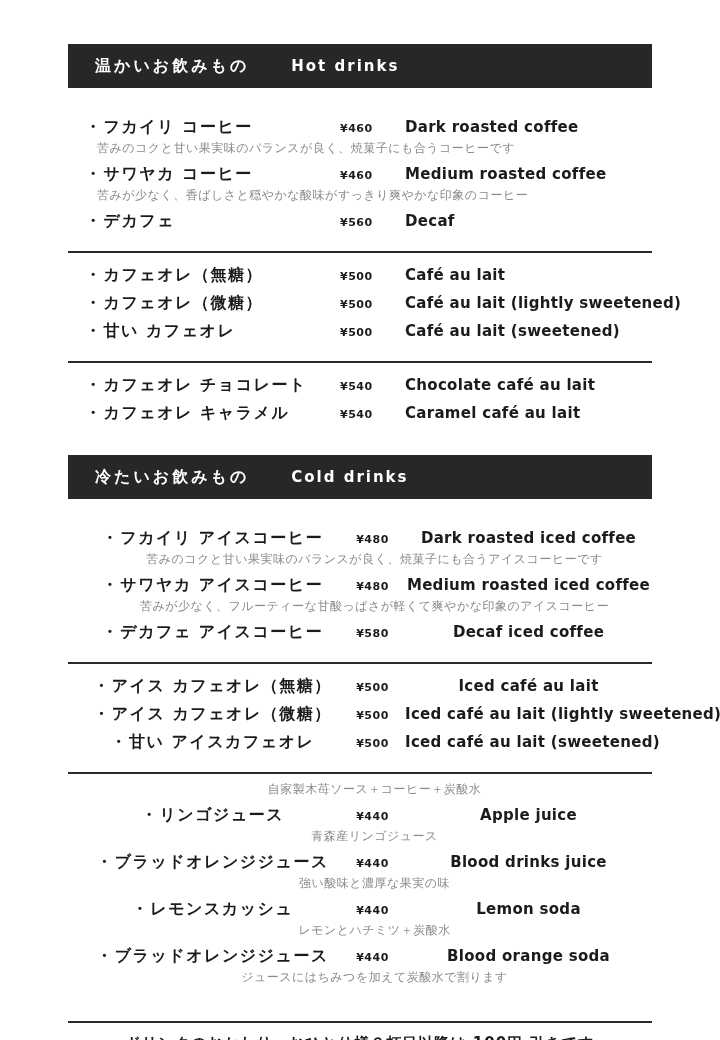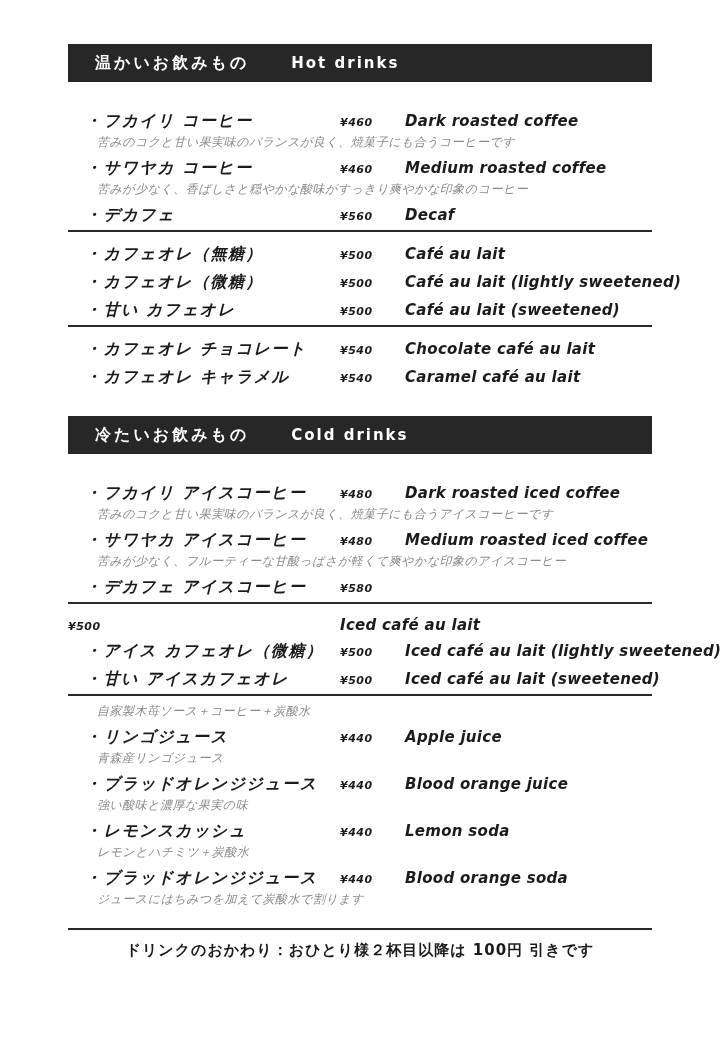--- a/index.html
+++ b/index.html
@@ -2,28 +2,28 @@
 <html><head>
 <meta charset="utf-8">
 <style>
   html,body { margin:0; padding:0; background:#e8e8e8; }
   .page {
     width:720px; height:1040px; margin:0 auto; background:#ffffff;
     box-sizing:border-box; padding:44px 68px 0 68px; overflow:hidden;
     font-family:"DejaVu Sans","Liberation Sans",sans-serif; color:#1b1b1b;
   }
   .bar {
-    background:#272727; color:#ffffff; height:38px;
+    background:#272727; color:#ffffff; height:44px;
     display:flex; align-items:center; padding-left:27px;
     margin-bottom:17px;
   }
   .bar-ja { font-size:16px; font-weight:bold; letter-spacing:3px; }
   .bar-en { font-size:15px; font-weight:bold; letter-spacing:2px; margin-left:42px; }
-  section + section { margin-top:24px; }
-  .group { padding:5px 0 4px 0;font-style:italic; }
+  section + section { margin-top:12px;text-align:center; }
+  .group { padding:5px 0 19px 0; }
   .divider { border-top:2px solid #2b2b2b; margin:0; }
   .row {
     display:grid; grid-template-columns:272px 65px 1fr;
     align-items:baseline; margin-top:7px;
   }
   .name { padding-left:17px; font-size:16px; font-weight:bold; letter-spacing:1.5px; white-space:nowrap; }
   .bullet { margin-right:1px; }
   .price { font-size:11px; font-weight:bold; letter-spacing:0.5px; }
   .en { font-size:15px; font-weight:bold; letter-spacing:0.3px; white-space:nowrap; }
   .desc {
@@ -111,25 +111,27 @@
           <div class="desc">苦みのコクと甘い果実味のバランスが良く、焼菓子にも合うアイスコーヒーです</div>
           <div class="row">
             <span class="name"><span class="bullet">・</span><span>サワヤカ アイスコーヒー</span></span>
             <span class="price">¥480</span>
             <span class="en">Medium roasted iced coffee</span>
           </div>
           <div class="desc">苦みが少なく、フルーティーな甘酸っぱさが軽くて爽やかな印象のアイスコーヒー</div>
           <div class="row">
             <span class="name"><span class="bullet">・</span><span>デカフェ アイスコーヒー</span></span>
             <span class="price">¥580</span>
+            <span class="en">Decaf iced coffee</span>
           </div>
         </div>
         <div class="divider"></div>
         <div class="group">
           <div class="row">
+            <span class="name"><span class="bullet">・</span><span>アイス カフェオレ（無糖）</span></span>
             <span class="price">¥500</span>
             <span class="en">Iced café au lait</span>
           </div>
           <div class="row">
             <span class="name"><span class="bullet">・</span><span>アイス カフェオレ（微糖）</span></span>
             <span class="price">¥500</span>
             <span class="en">Iced café au lait (lightly sweetened)</span>
           </div>
           <div class="row">
             <span class="name"><span class="bullet">・</span><span>甘い アイスカフェオレ</span></span>
@@ -142,21 +144,21 @@
           <div class="desc">自家製木苺ソース＋コーヒー＋炭酸水</div>
           <div class="row">
             <span class="name"><span class="bullet">・</span><span>リンゴジュース</span></span>
             <span class="price">¥440</span>
             <span class="en">Apple juice</span>
           </div>
           <div class="desc">青森産リンゴジュース</div>
           <div class="row">
             <span class="name"><span class="bullet">・</span><span>ブラッドオレンジジュース</span></span>
             <span class="price">¥440</span>
-            <span class="en">Blood orange juice</span>
+            <span class="en">Blood drinks juice</span>
           </div>
           <div class="desc">強い酸味と濃厚な果実の味</div>
           <div class="row">
             <span class="name"><span class="bullet">・</span><span>レモンスカッシュ</span></span>
             <span class="price">¥440</span>
             <span class="en">Lemon soda</span>
           </div>
           <div class="desc">レモンとハチミツ＋炭酸水</div>
           <div class="row">
             <span class="name"><span class="bullet">・</span><span>ブラッドオレンジジュース</span></span>

